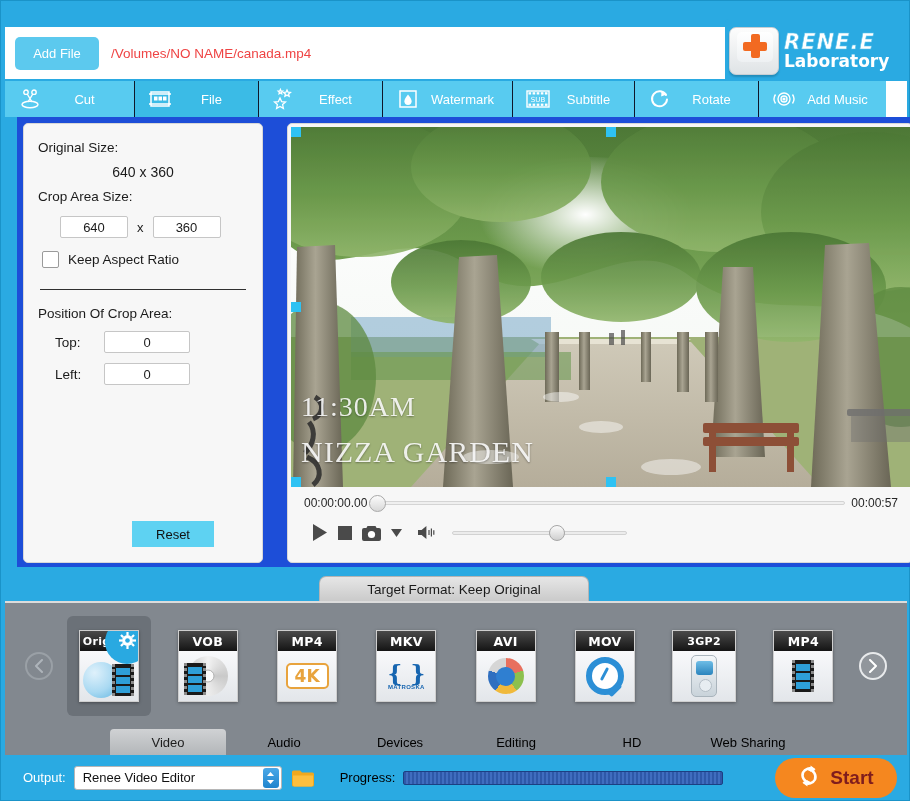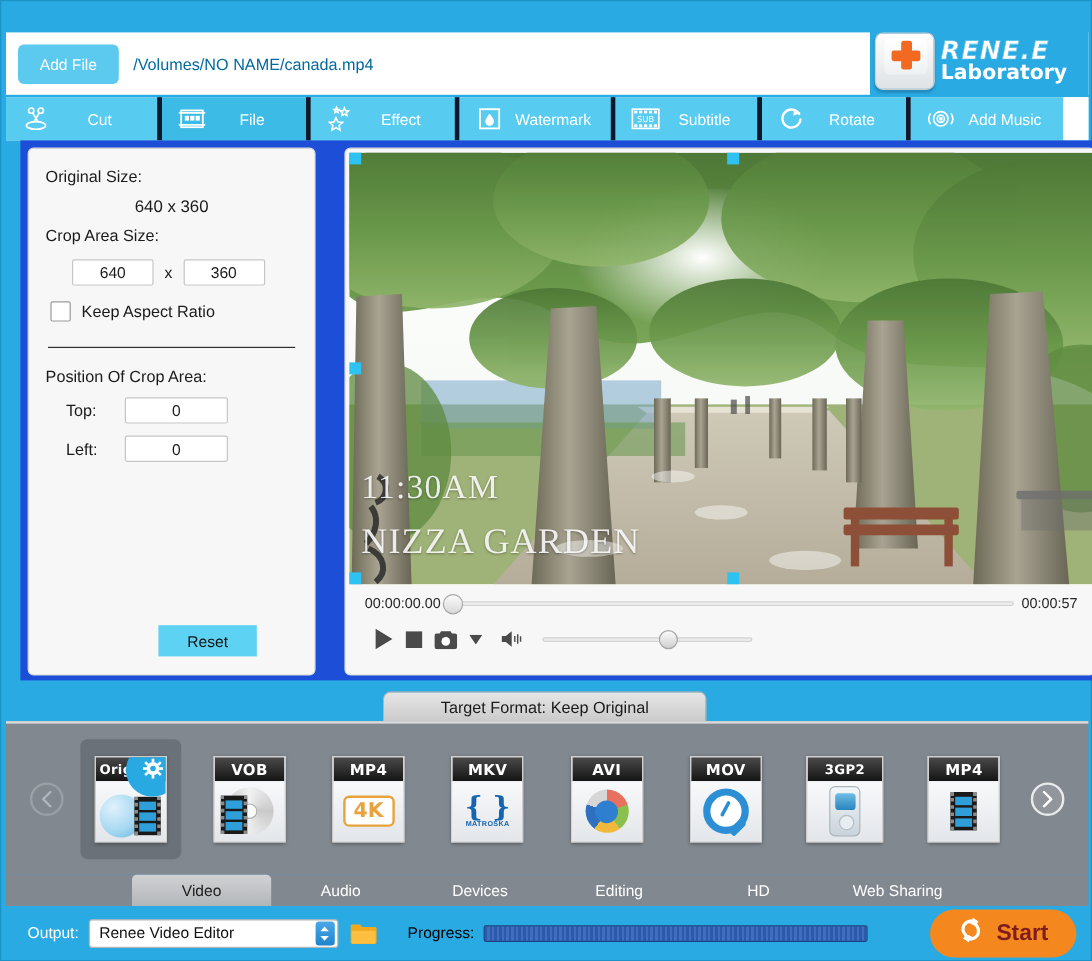--- a/index.html
+++ b/index.html
@@ -44,21 +44,21 @@
     margin-left: 10px;
     width: 84px; height: 33px;
     background: #5cc9ee;
     border-radius: 5px;
     color: #fff; font-size: 13px;
     display: flex; align-items: center; justify-content: center;
     cursor: pointer;
   }
   .filepath {
     margin-left: 12px;
-    font-size: 13.5px; color: #0369a1;
+    font-size: 13.5px; color: #ef4444;
   }
   .logo-wrap {
     position: absolute; right: 0px; top: -8px;
     width: 182px; height: 64px;
     display: flex; align-items: center;
     background: #2aaae2;
     border-radius: 4px 0 0 4px;
   }
   .logo-key {
     position: relative;
@@ -100,21 +100,21 @@
     position: absolute; left: 4px; top: 80px;
     width: 902px; height: 36px;
     background: #ffffff;
     display: flex;
   }
   .navtab {
     height: 36px;
     background: #58cbf0;
     display: flex; align-items: center;
     padding: 0 0 0 10px;
-    border-right: 4px solid #0f172a;
+    border-right: 1px solid #0f172a;
     cursor: pointer;
     position: relative;
   }
   .navtab.active { background: #3bbbe6; }
   .navtab .nav-ico {
     width: 30px; height: 24px;
     display: flex; align-items: center; justify-content: center;
     flex: 0 0 auto;
   }
   .navtab .nav-lbl {
@@ -422,21 +422,21 @@
   .cat-tabs {
     position: absolute; left: 4px; top: 728px;
     width: 902px; height: 26px;
     background: #82888f;
     display: flex; align-items: stretch;
   }
   .cat-spacer { width: 105px; }
   .cat-tab {
     width: 116px;
     display: flex; align-items: center; justify-content: center;
-    font-size: 13px; color: #ffffff; cursor: pointer;
+    font-size: 13px; color: #000000; cursor: pointer;
   }
   .cat-tab.active {
     background: linear-gradient(#d0d2d4,#b3b6b9);
     color: #1d1d1d;
     border-radius: 4px 4px 0 0;
   }
 
   
   .outbar {
     position: absolute; left: 4px; top: 754px;

